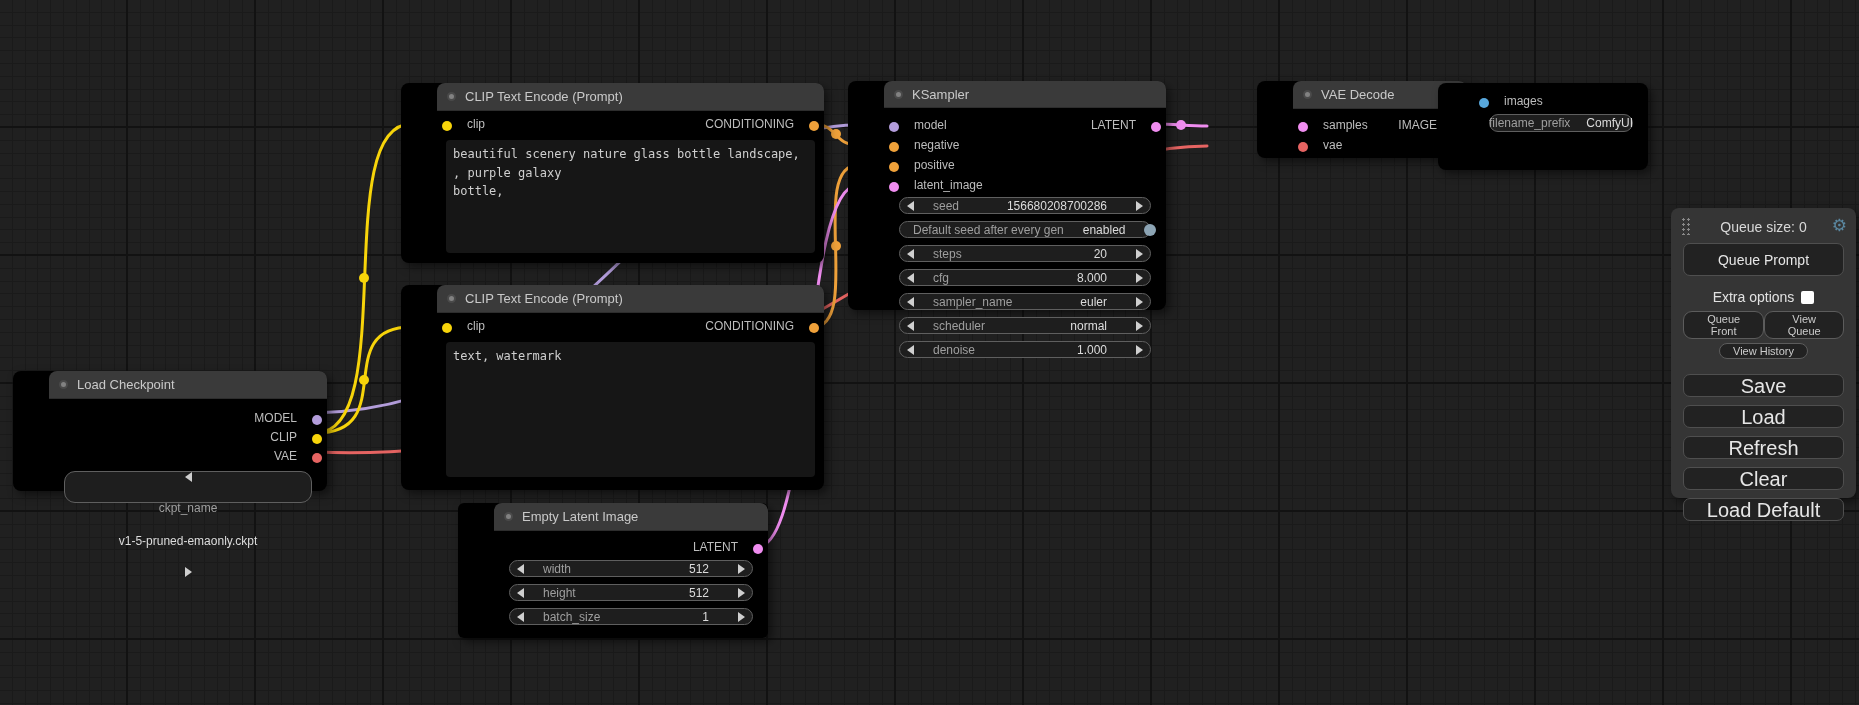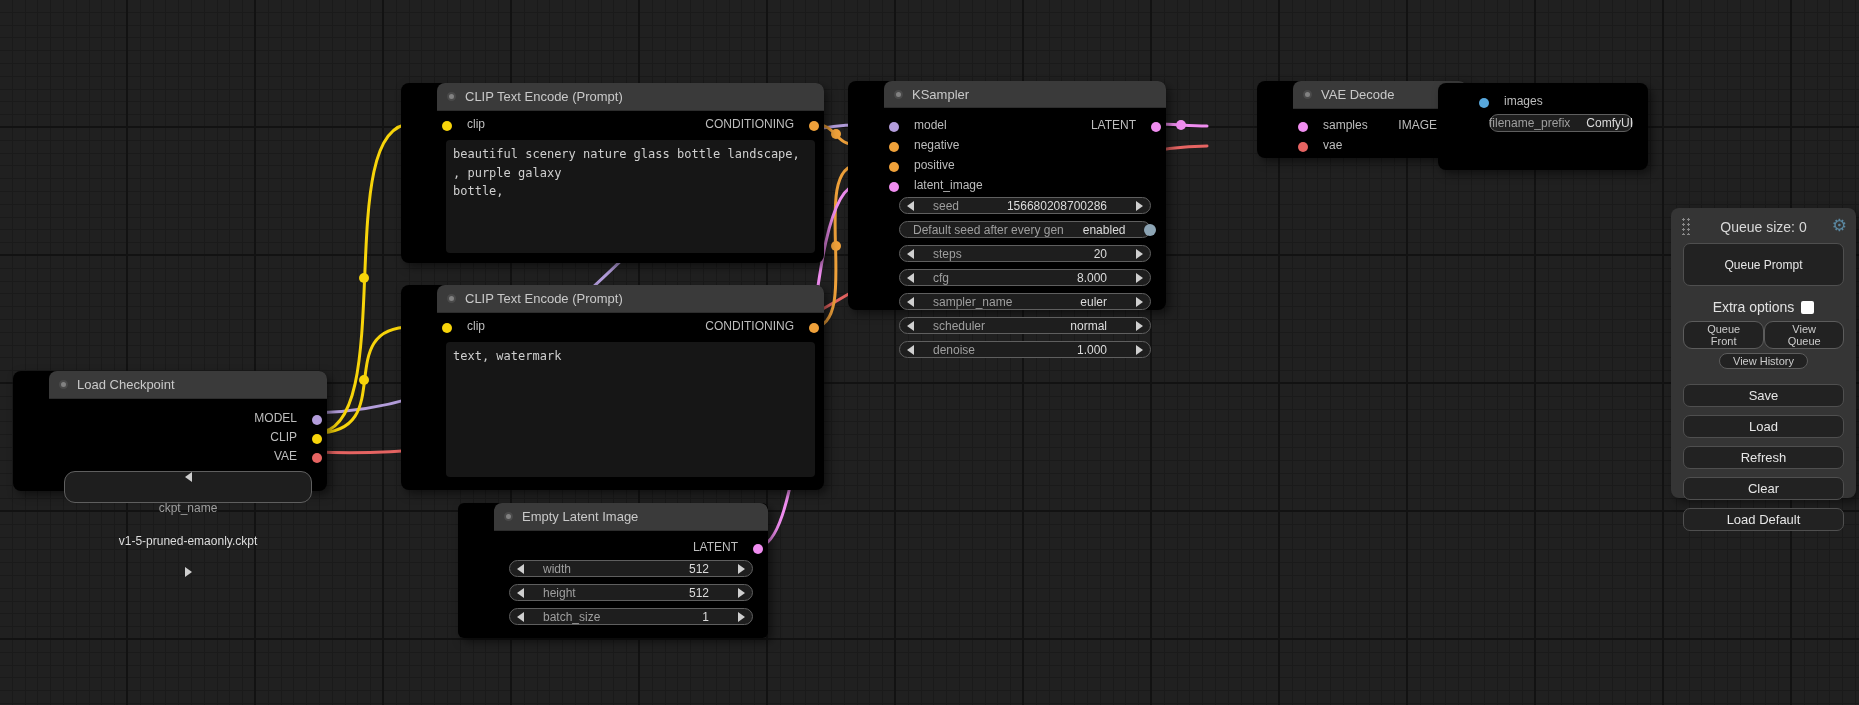--- a/index.html
+++ b/index.html
@@ -76,27 +76,27 @@
     background-image:radial-gradient(#8a8a8a 1px, transparent 1.3px);
     background-size:5px 5px;
   }
   .qp-title { font-size:14px; color:#d8d8d8; }
   .gear-icon { position:absolute; right:-3px; top:1px; font-size:17px; color:#5a87a0; cursor:pointer; }
   .btn {
     display:block; width:100%; text-align:center;
     background:#222222; border:1px solid #4f4f4f; border-radius:7px;
     color:#e6e6e6; cursor:pointer; font-family:"Liberation Sans", sans-serif;
   }
-  .btn-queue-prompt { height:43px; margin-top:3px; font-size:12px; line-height:22px; }
+  .btn-queue-prompt { height:33px; margin-top:3px; font-size:14px; line-height:22px; }
   .extra-row { margin-top:13px; height:16px; display:flex; align-items:center; justify-content:center; gap:7px; font-size:14px; color:#e2e2e2; }
   .checkbox { width:13px; height:13px; background:#ffffff; border-radius:2px; cursor:pointer; }
   .small-row { margin-top:6px; display:flex; justify-content:space-between; }
   .btn-small { display:inline-block; width:auto; padding:1px 13px; font-size:11px; color:#cccccc; border-radius:9px; border:1px solid #5c5c5c; }
   .center-row { margin-top:4px; display:flex; justify-content:center; }
-  .btn-big { height:23px; margin-top:8px; font-size:13px; line-height:20px; }
+  .btn-big { height:23px; margin-top:8px; font-size:20px; line-height:20px; }
   .btn-stack { margin-top:15px; }
 </style>
 </head>
 <body>
 
 <svg id="wires" width="1859" height="705">
   <path d="M316,413 C 600,405 650,125 858,125" style="stroke:var(--c-model)"></path>
   <path d="M316,433 C 400,433 330,124 411,124" style="stroke:var(--c-clip)"></path>
   <path d="M316,433 C 400,433 330,327 411,327" style="stroke:var(--c-clip)"></path>
   <path d="M316,452 C 750,470 950,147 1207,146" style="stroke:var(--c-vae)"></path>

